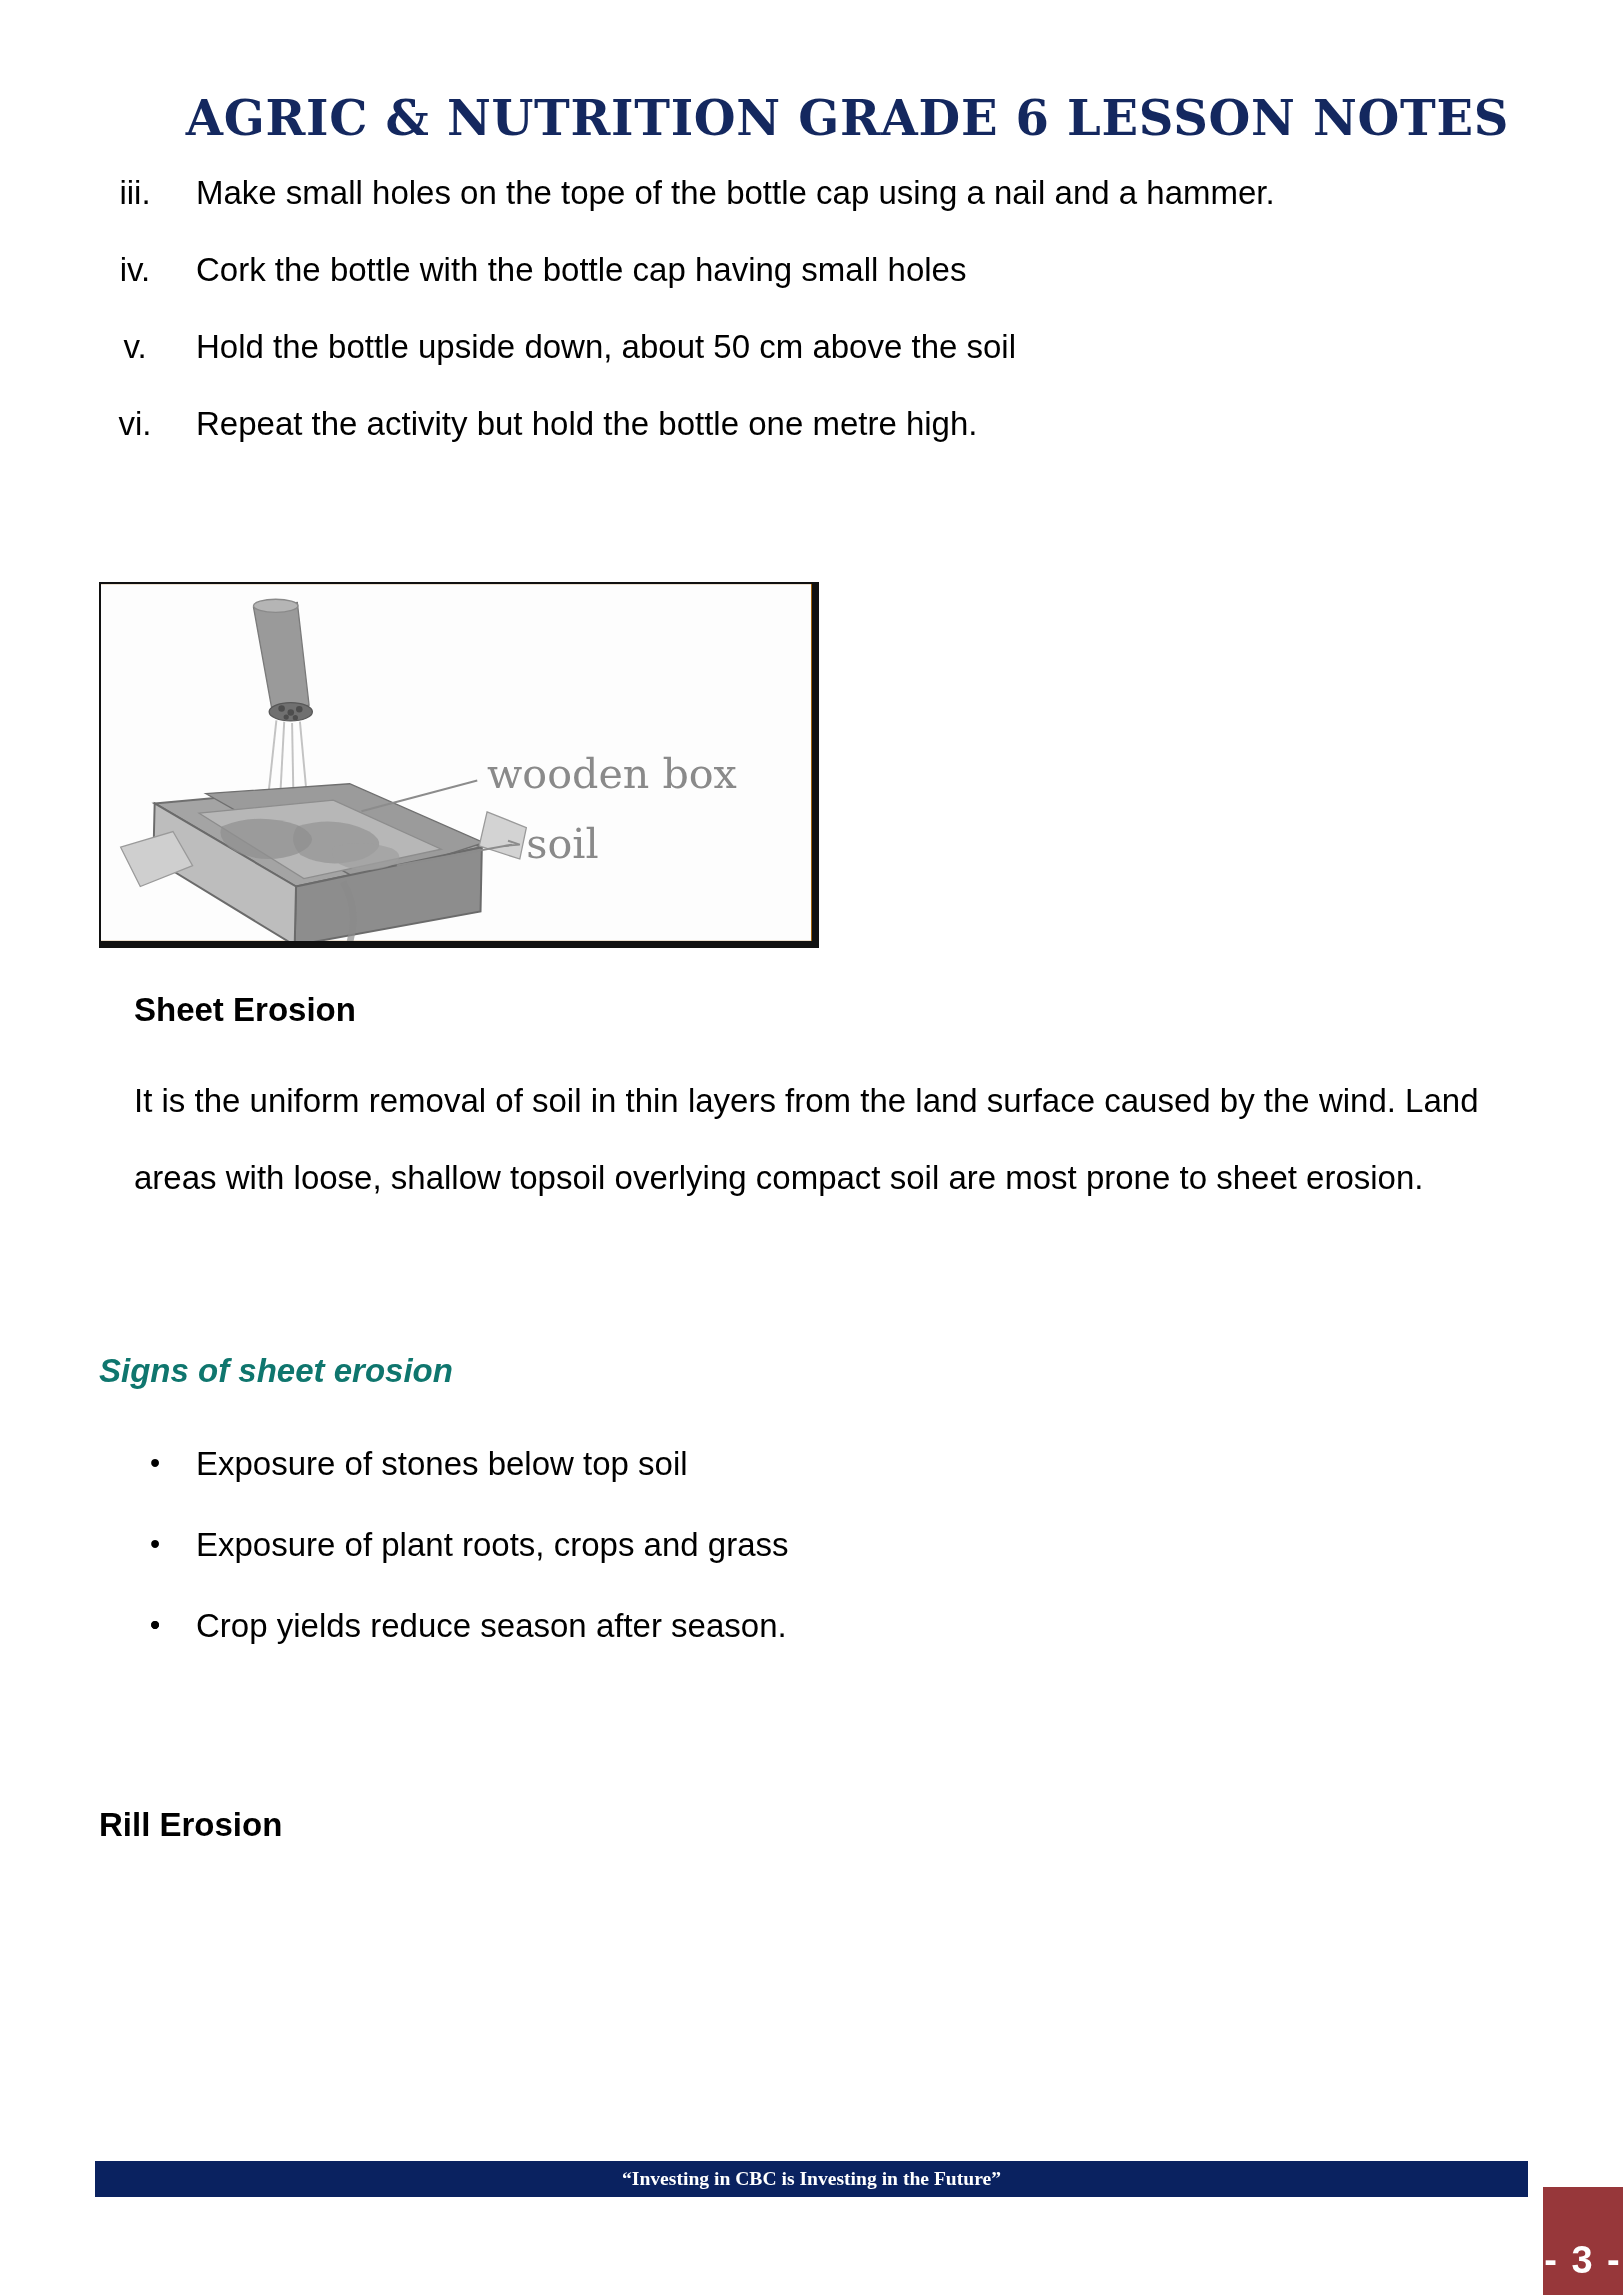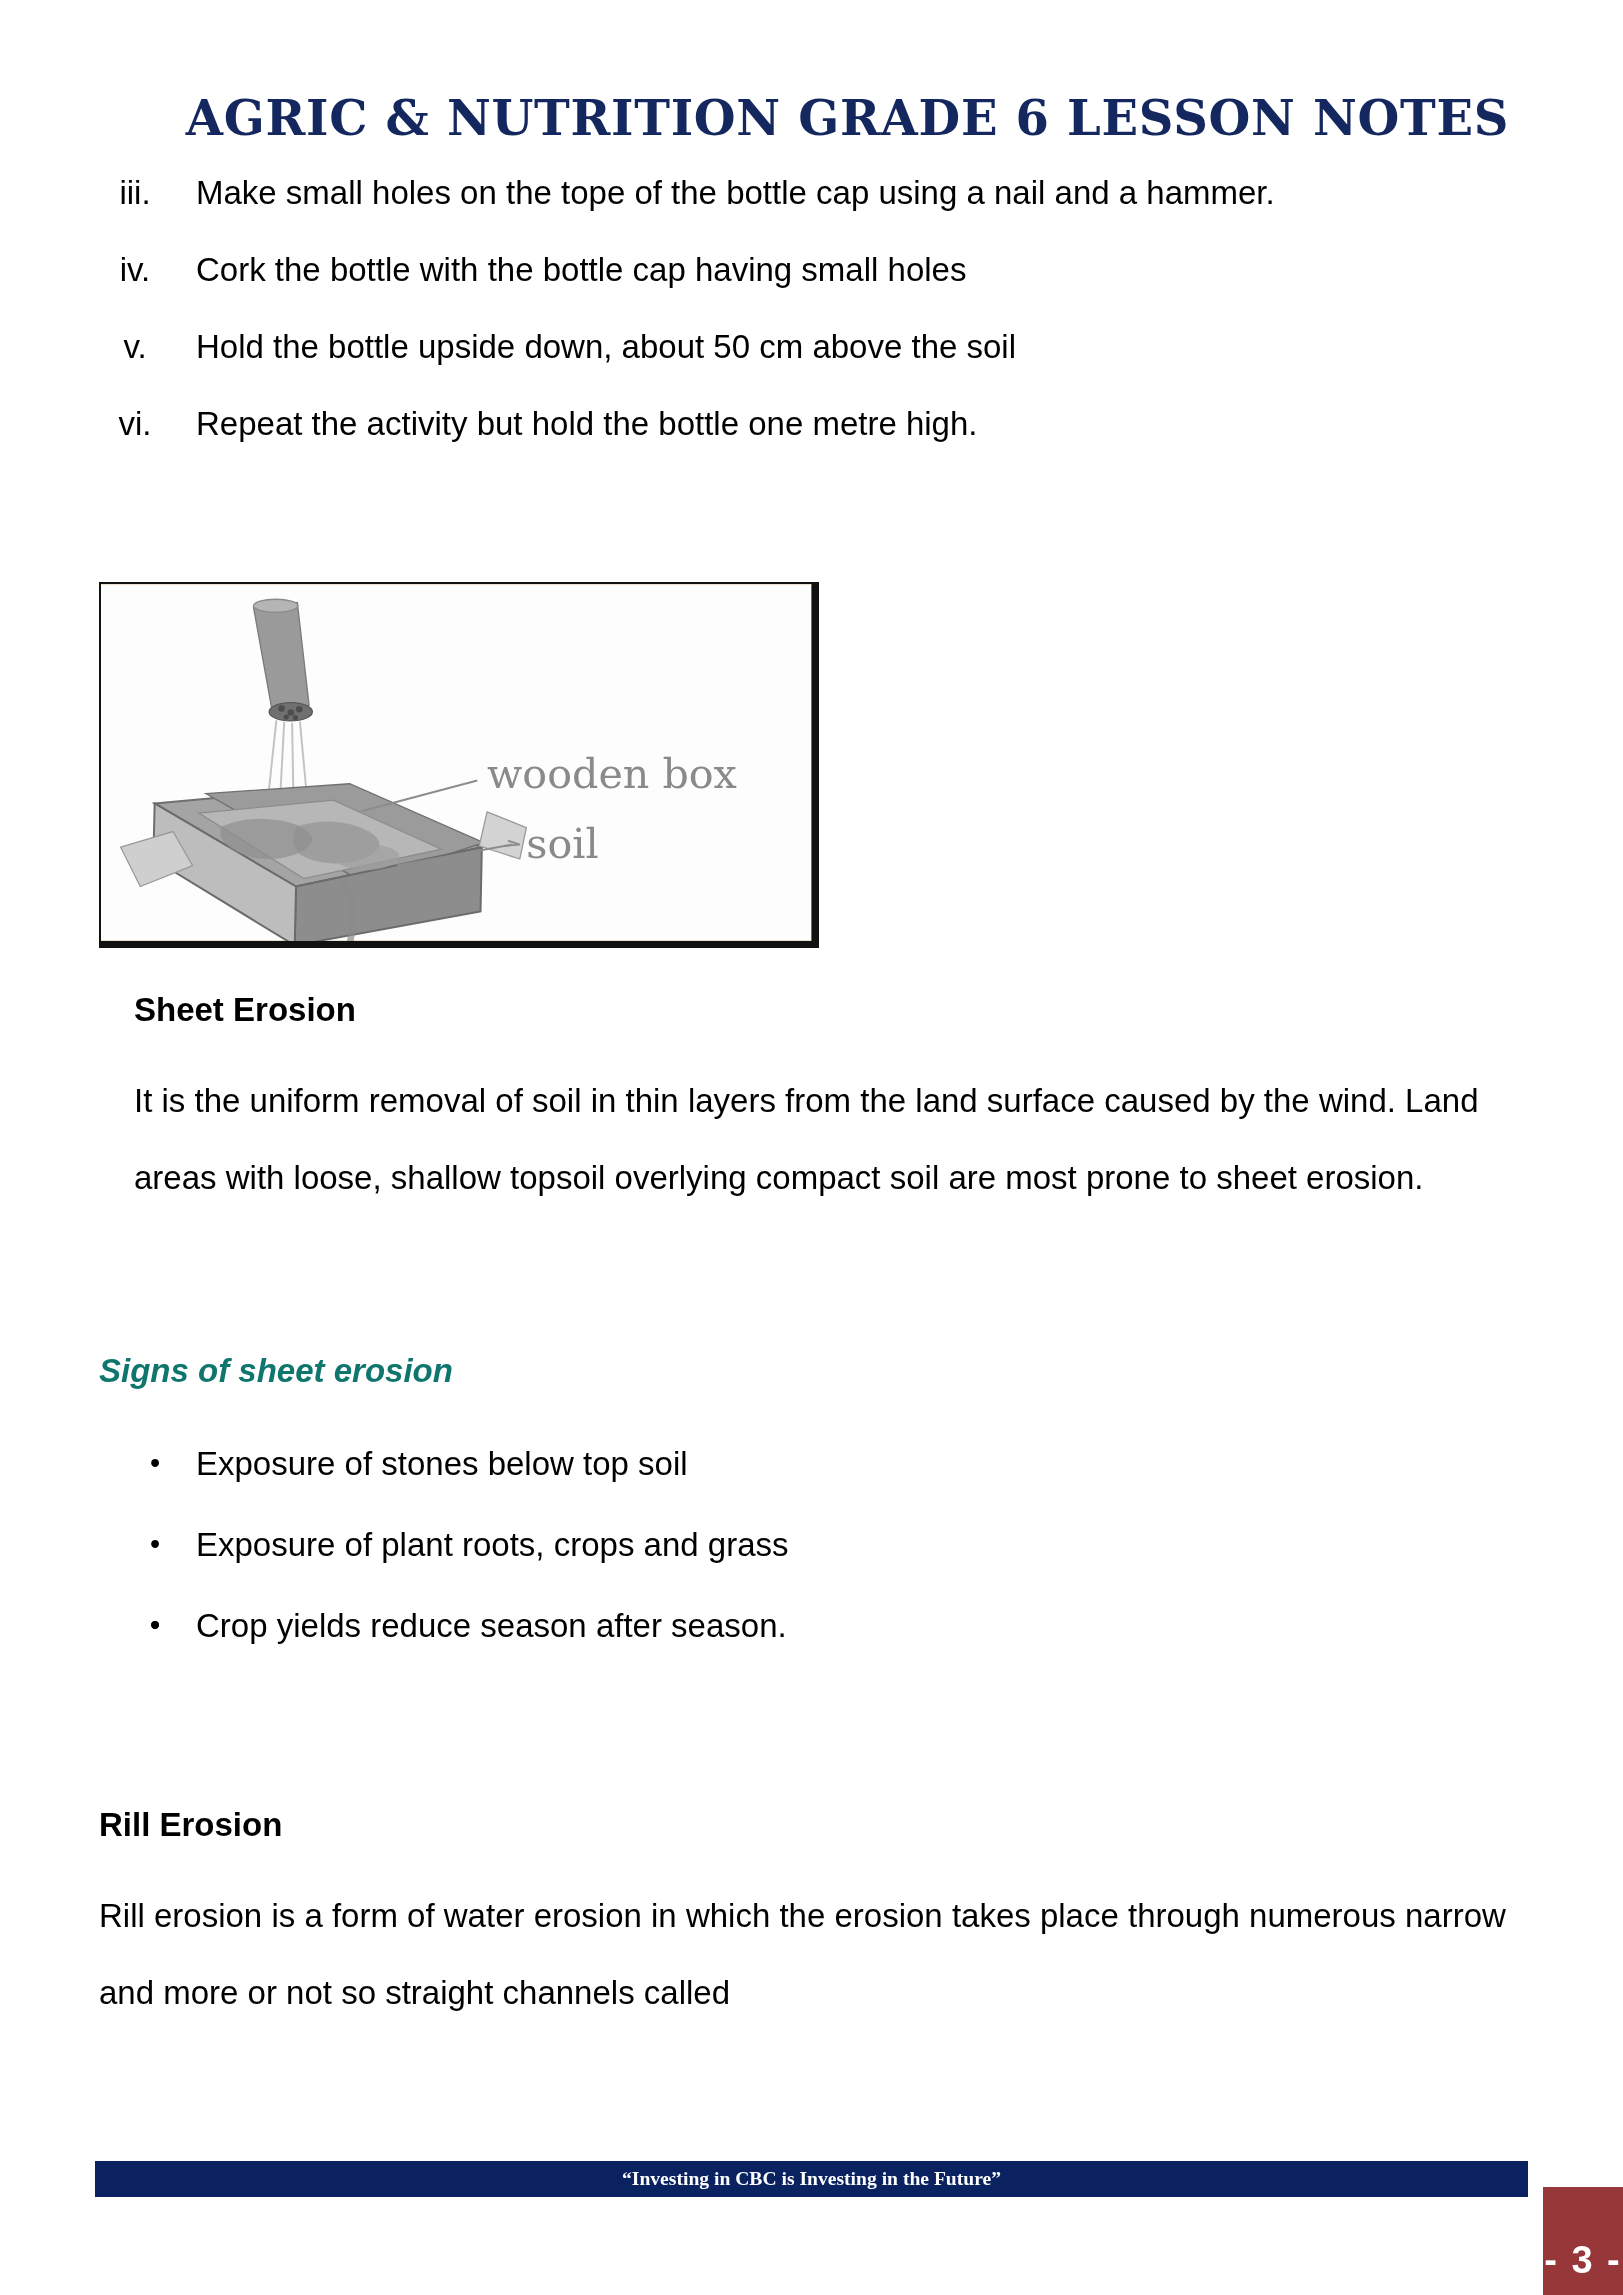--- a/index.html
+++ b/index.html
@@ -265,21 +265,20 @@
     </li>
     <li class="bullet-item">
       <span class="bullet-dot">•</span>
       <span>Crop yields reduce season after season.</span>
     </li>
   </ul>
 </div>
 
 <div style="position:absolute; left:99px; top:1807px; width:1427px;">
   <h2 class="section-heading">Rill Erosion</h2>
-  <p class="body-paragraph" style="margin-top:34px;">Rill erosion is a form of water erosion in which the erosion takes place through numerous narrow and more or not so straight channels called</p>
 </div>
 
 <div class="footer-bar">
   <div class="footer-text">“Investing in CBC is Investing in the Future”</div>
 </div>
 <div class="page-number-box">
   <div class="page-number-text">- 3 -</div>
 </div>
 
 

